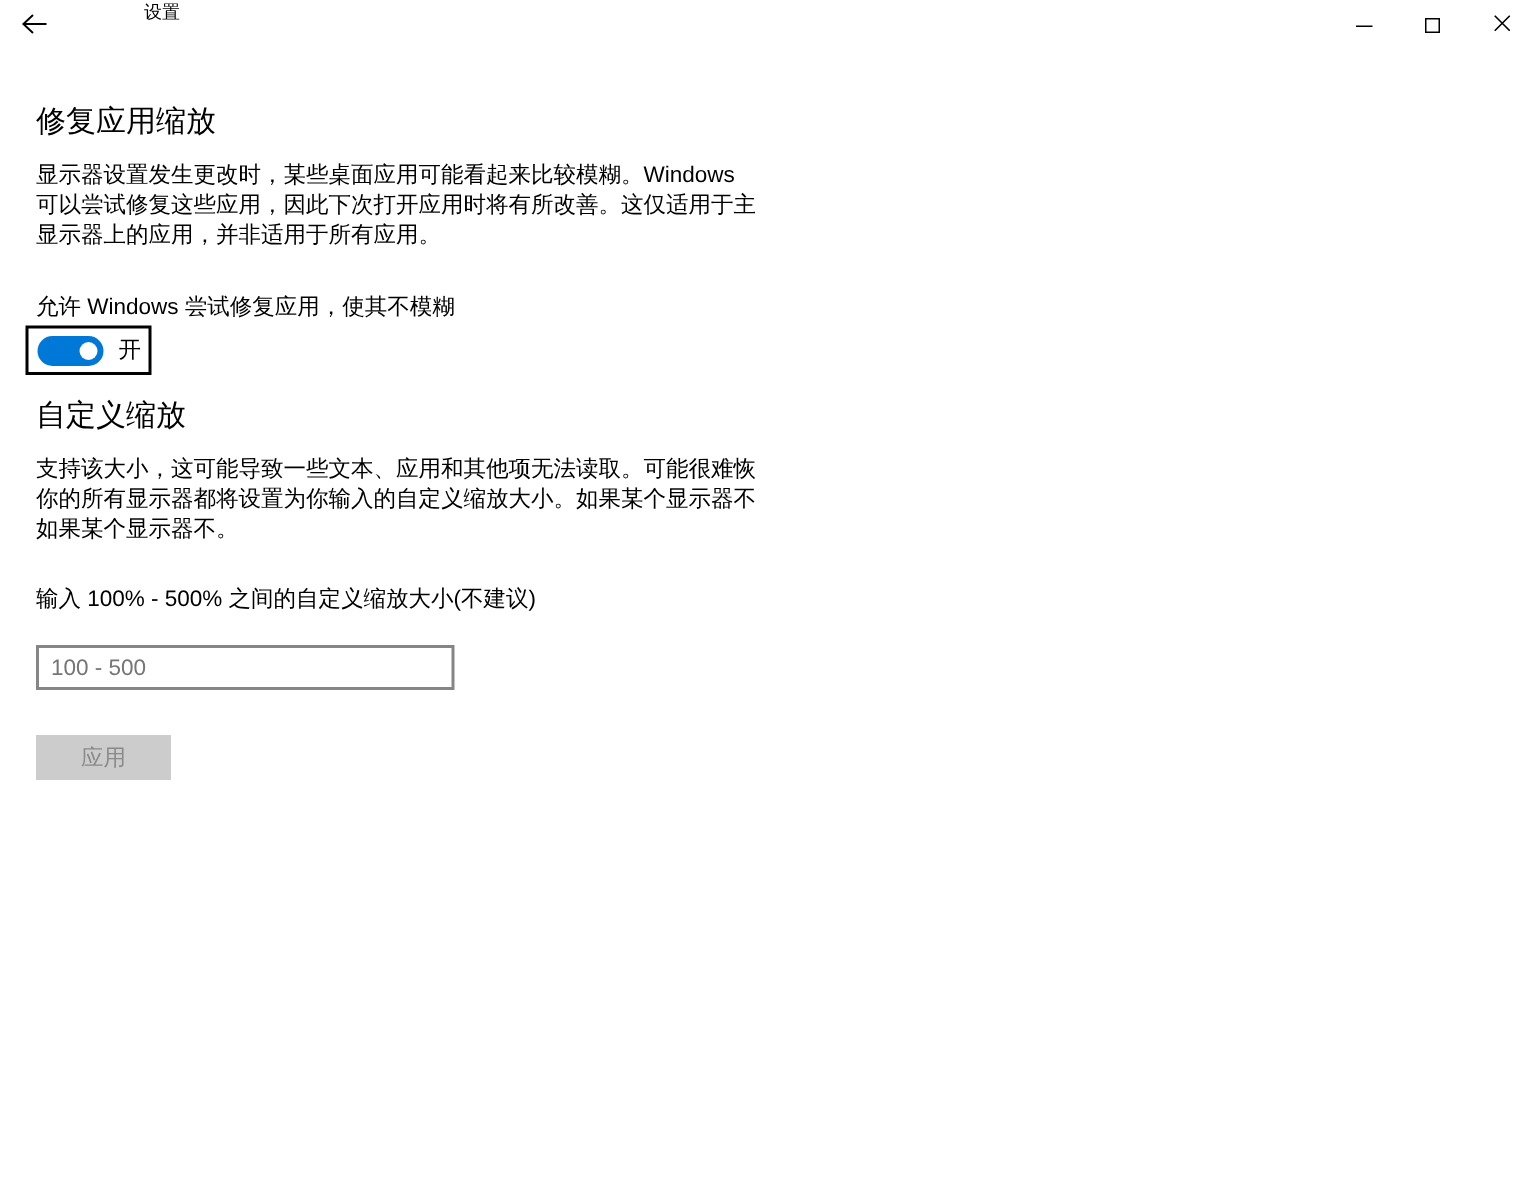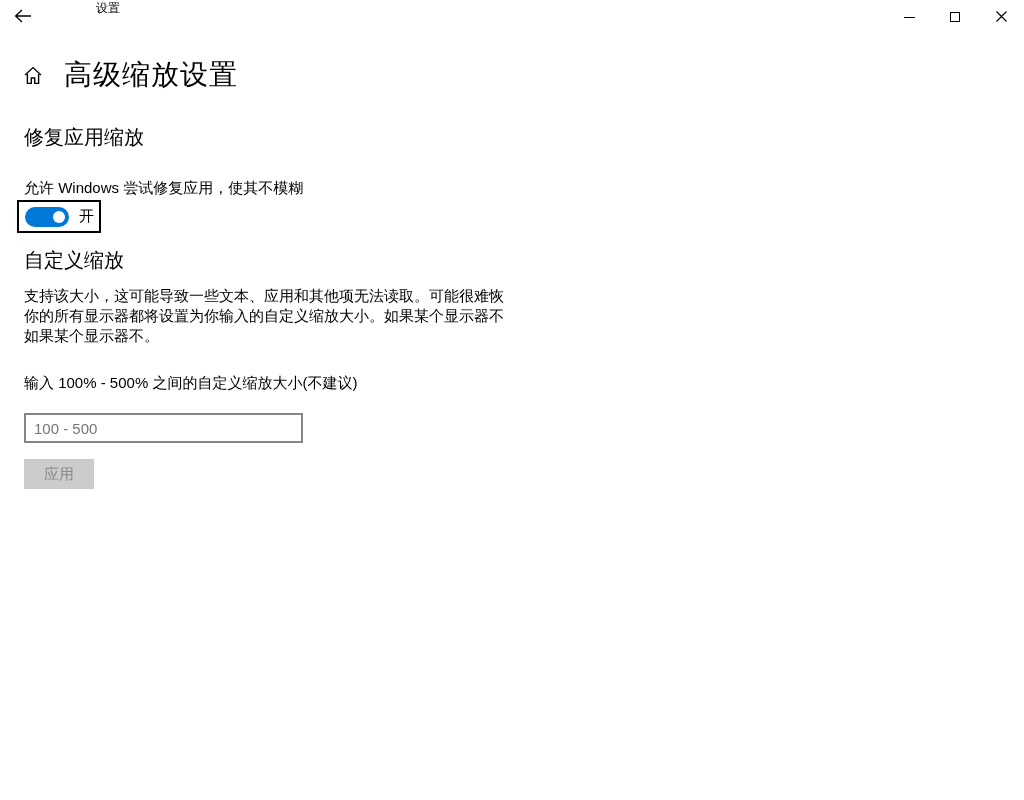--- a/index.html
+++ b/index.html
@@ -115,22 +115,22 @@
     border: 2px solid #868686;
     padding-left: 8px;
     font-size: 15px;
     font-family: "Liberation Sans", "DejaVu Sans", sans-serif;
     color: #000000;
     outline: none;
     border-radius: 0;
   }
   .scale-input::placeholder { color: #767676; opacity: 1; }
   .apply-button {
-    margin-top: 16px;
-    width: 70px; height: 30px;
+    margin-top: 30px;
+    width: 90px; height: 30px;
     background: #cccccc;
     border: none;
     color: #8a8a8a;
     font-size: 15px;
     font-family: "Liberation Sans", "DejaVu Sans", sans-serif;
   }
 </style>
 </head>
 <body>
 
@@ -155,33 +155,29 @@
         <svg width="11" height="11" viewBox="0 0 11 11">
           <path d="M0.5 0.5 L10.5 10.5 M10.5 0.5 L0.5 10.5" stroke="#000" stroke-width="1.1"></path>
         </svg>
       </span>
     </div>
   </div>
 </div>
 
 <div class="content">
 
-  <div class="page-header">
-    <span class="home-icon">
-      <svg width="18" height="19" viewBox="0 0 18 19">
-        <path d="M1 9 L9 1.6 L17 9" stroke="#000" stroke-width="1.4" fill="none"></path>
-        <path d="M3.4 8 V17.4 H7.3 V12 H10.7 V17.4 H14.6 V8" stroke="#000" stroke-width="1.4" fill="none"></path>
-      </svg>
-    </span>
-    <h1 class="page-title">高级缩放设置</h1>
-  </div>
 
   
   <h2 class="section-heading h1">修复应用缩放</h2>
 
+  <div class="para">
+    <div class="line">显示器设置发生更改时，某些桌面应用可能看起来比较模糊。Windows</div>
+    <div class="line">可以尝试修复这些应用，因此下次打开应用时将有所改善。这仅适用于主</div>
+    <div class="line">显示器上的应用，并非适用于所有应用。</div>
+  </div>
 
   <div class="toggle-label">允许 Windows 尝试修复应用，使其不模糊</div>
 
   <div class="toggle-focus-rect">
     <div class="toggle-pill">
       <div class="toggle-knob"></div>
     </div>
     <span class="toggle-state">开</span>
   </div>
 

